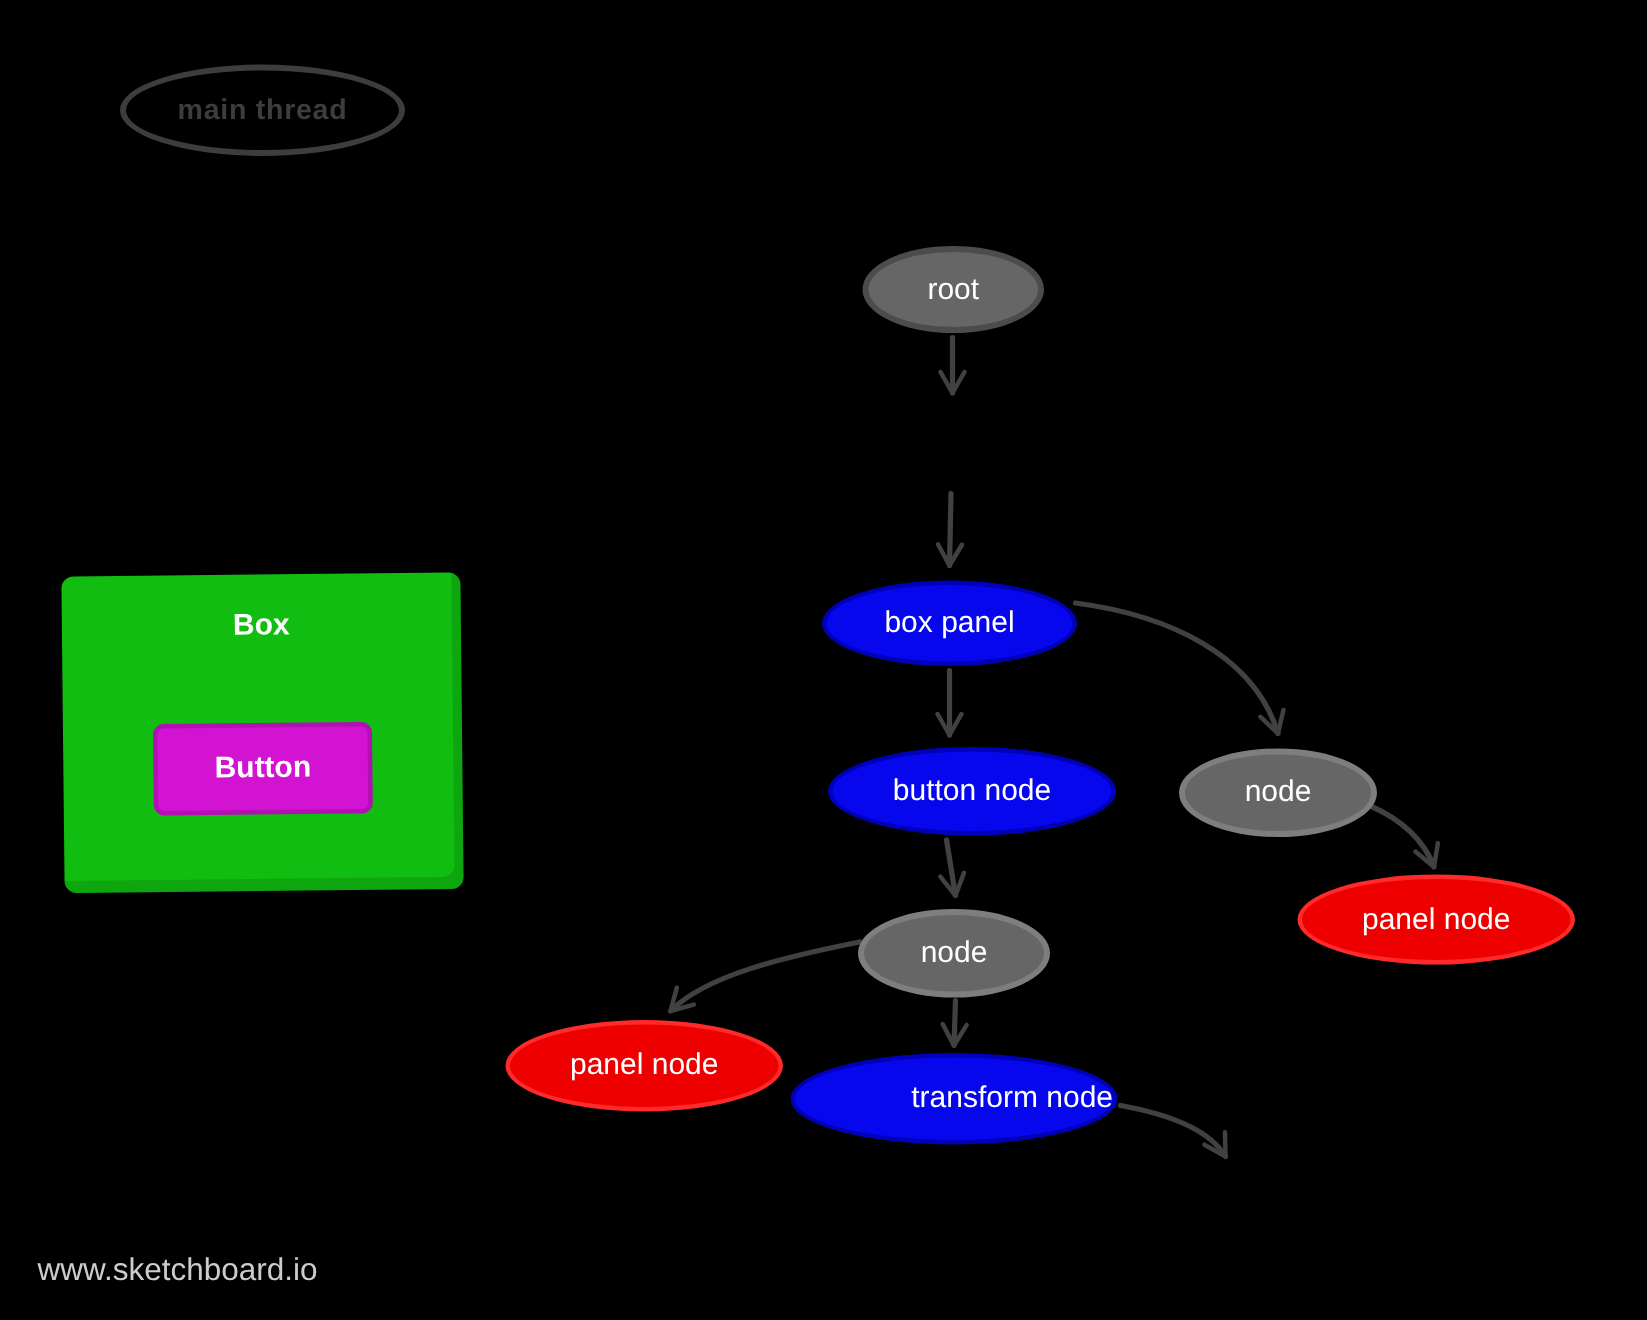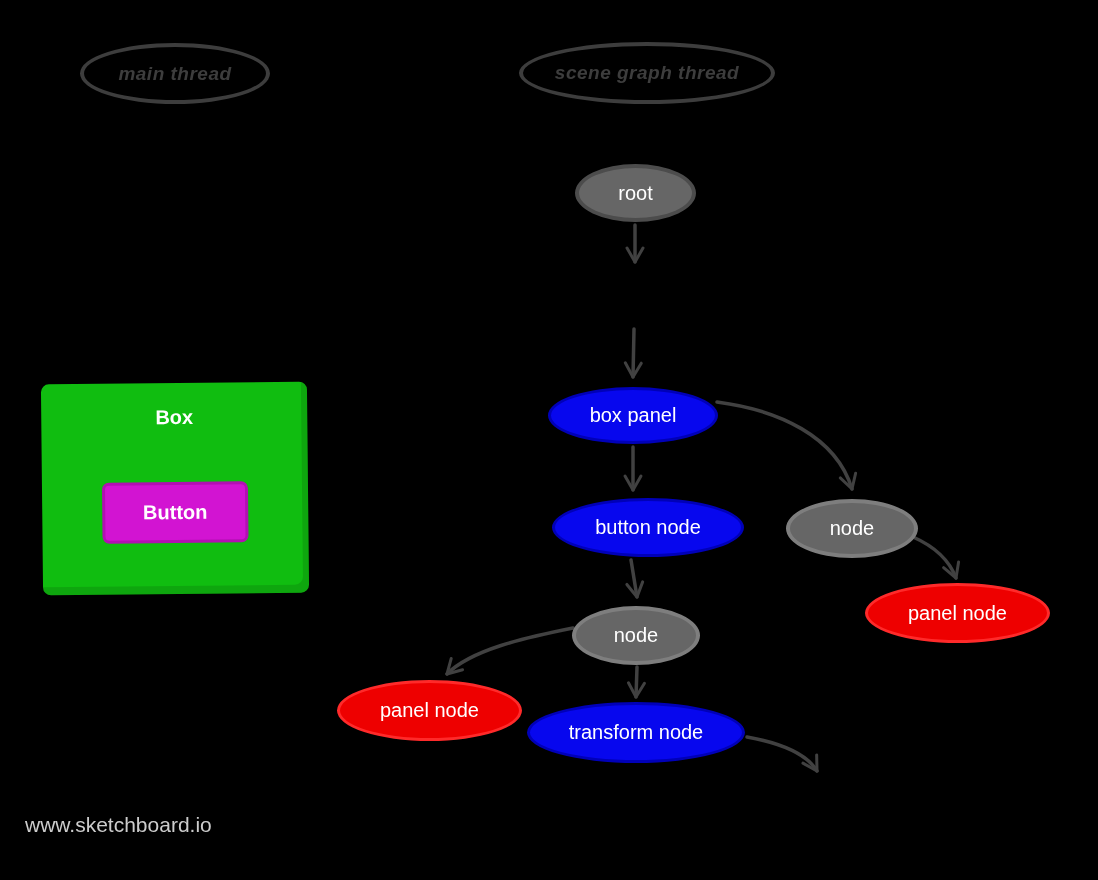--- a/index.html
+++ b/index.html
@@ -23,21 +23,20 @@
     position: absolute;
     box-sizing: border-box;
     border-radius: 50%;
     border: 4px solid var(--thread-outline, #3d3d3d);
     background: transparent;
     display: flex; align-items: center; justify-content: center;
     color: var(--thread-text, #3d3d3d);
     font-weight: bold;
     font-size: 19px;
     letter-spacing: 0.5px;
-    font-style: italic;
   }
 
   .node {
     position: absolute;
     box-sizing: border-box;
     border-radius: 50%;
     display: flex; align-items: center; justify-content: center;
     color: var(--node-text, #fff);
     font-weight: normal;
     font-size: 20px;
@@ -73,21 +72,21 @@
     background: var(--button-magenta, #d214d2);
     border: 3px solid var(--button-magenta-border, #b210b2);
     border-radius: 7px;
     display: flex; align-items: center; justify-content: center;
     color: #fff;
     font-weight: bold;
     font-size: 20px;
   }
   .watermark {
     position: absolute;
-    left: 25px; top: 813px;
+    left: 25px; top: 835px;
     color: var(--watermark-text, #cccccc);
     font-size: 21px;
     font-weight: normal;
   }
 </style>
 </head>
 <body>
 
 <div class="canvas">
 
@@ -105,23 +104,20 @@
     <path class="edge" d="M631,560 L637,597" marker-end="url(#arrowhead)"></path>
     <path class="edge" d="M573,628 C523,638 471,650 447,674" marker-end="url(#arrowhead)"></path>
     <path class="edge" d="M637,667 L636,697" marker-end="url(#arrowhead)"></path>
     <path class="edge" d="M747,737 C786,744 808,756 817,771" marker-end="url(#arrowhead)"></path>
   </svg>
 
   <div class="thread-ellipse" style="left:80px; top:43px; width:190px; height:61px;">
     <span>main thread</span>
   </div>
 
-  <div class="thread-ellipse" style="left:519px; top:42px; width:256px; height:62px;">
-    <span>scene graph thread</span>
-  </div>
 
   <div class="node gray dark-border" style="left:575px; top:164px; width:121px; height:58px;">
     <span>root</span>
   </div>
 
 
   <div class="node blue" style="left:548px; top:387px; width:170px; height:57px;">
     <span>box panel</span>
   </div>
 
@@ -138,21 +134,21 @@
   </div>
 
   <div class="node gray" style="left:572px; top:606px; width:128px; height:59px;">
     <span>node</span>
   </div>
 
   <div class="node red" style="left:337px; top:680px; width:185px; height:61px;">
     <span>panel node</span>
   </div>
 
-  <div class="node blue" style="left:527px; top:702px; width:218px; height:61px;">
+  <div class="node blue" style="left:527px; top:702px; width:218px; height:61px;justify-content:flex-end;">
     <span>transform node</span>
   </div>
 
 
   <div class="sketch-box">
     <div class="sketch-box-label">Box</div>
     <div class="sketch-button">
       <span>Button</span>
     </div>
   </div>

